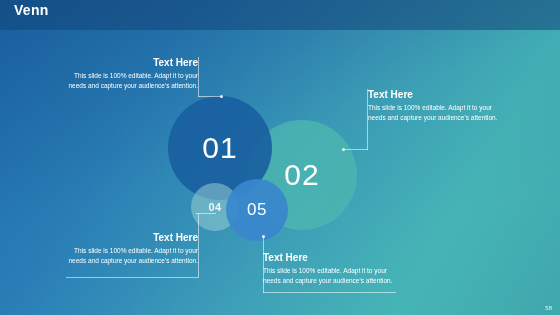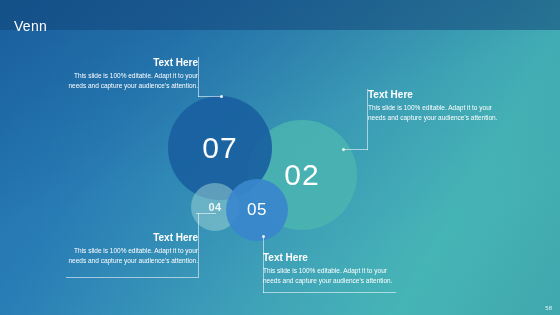--- a/index.html
+++ b/index.html
@@ -28,23 +28,23 @@
     position: absolute;
     left: 0; top: 0;
     width: 560px;
     height: 30px;
     background: rgba(18, 70, 120, 0.55);
     z-index: 5;
   }
   .title-text {
     position: absolute;
     left: 14px;
-    top: 18px;
+    top: 2px;
     font-size: 14px;
-    font-weight: normal;
+    font-weight: bold;
     color: #ffffff;
     letter-spacing: 0.3px;
     z-index: 6;
   }
 
   .stage {
     position: absolute;
     inset: 0;
     z-index: 4;
   }
@@ -136,21 +136,21 @@
 
   <div class="title-bar"></div>
   <div class="title-text">Venn</div>
 
   <div class="stage">
 
     <div class="circle c02">
       <span class="num02">02</span>
     </div>
     <div class="circle c01">
-      <span class="num01">07</span>
+      <span class="num01">01</span>
     </div>
     <div class="circle c04">
       <span class="num04">04</span>
     </div>
     <div class="circle c03">
       <span class="num03">05</span>
     </div>
 
     <div class="ln" style="left:198px; top:96px; width:24px; height:1px;"></div>
     <div class="ln" style="left:198px; top:57px; width:1px; height:40px;"></div>

